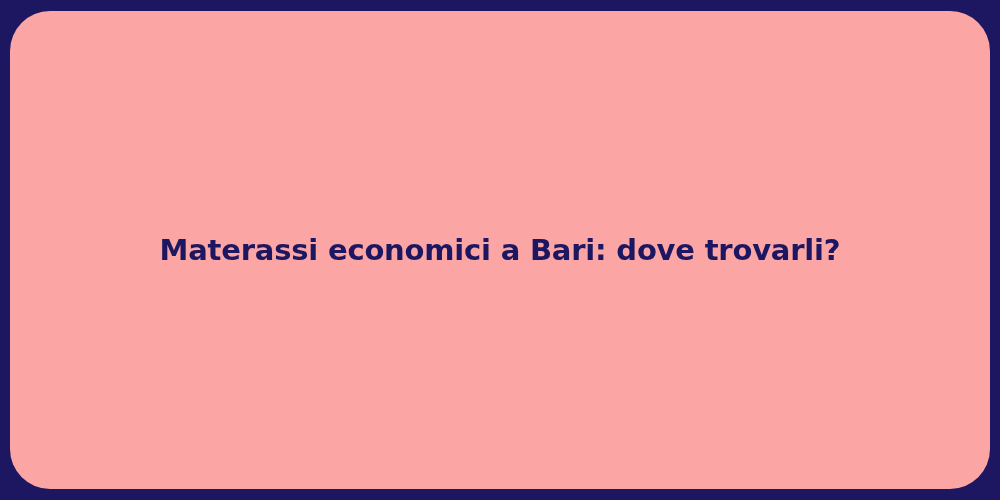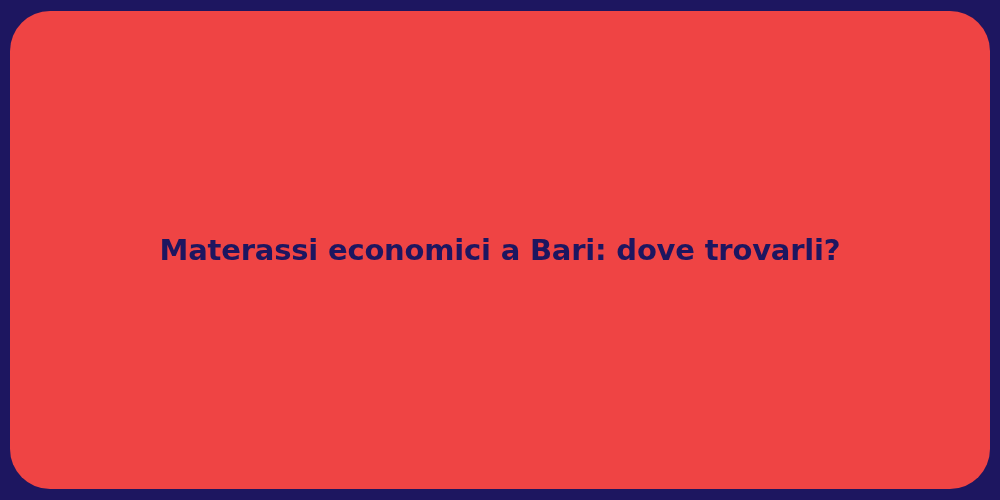--- a/index.html
+++ b/index.html
@@ -21,21 +21,21 @@
     background: #1d1660;
     box-sizing: border-box;
   }
 
   #card {
     position: absolute;
     left: 10px;
     top: 11px;
     width: 980px;
     height: 478px;
-    background: #ef4444;
+    background: #fca5a5;
     border-radius: 40px;
     display: flex;
     align-items: center;
     justify-content: center;
     box-sizing: border-box;
     overflow: hidden;
   }
 
   #card-title {
     font-family: "DejaVu Sans", sans-serif;

